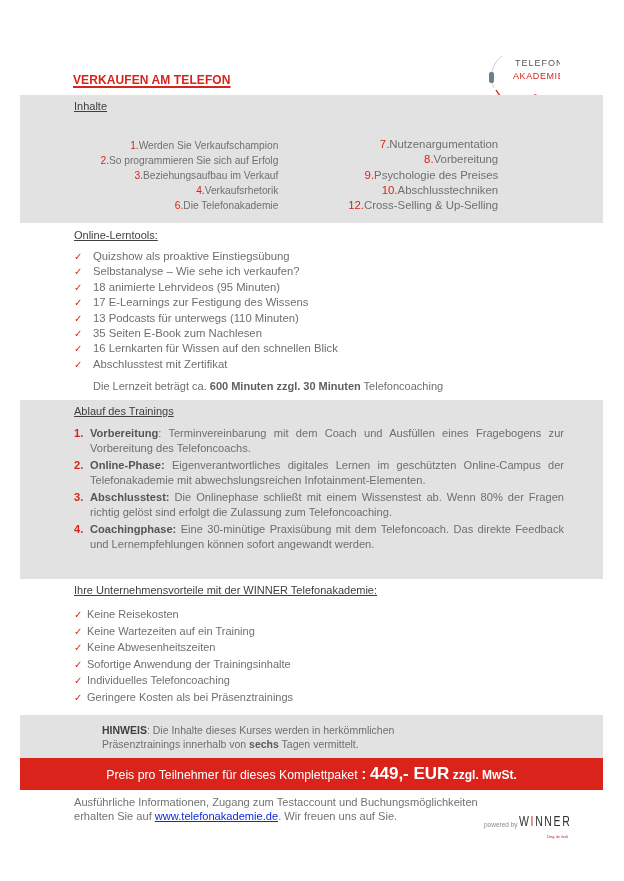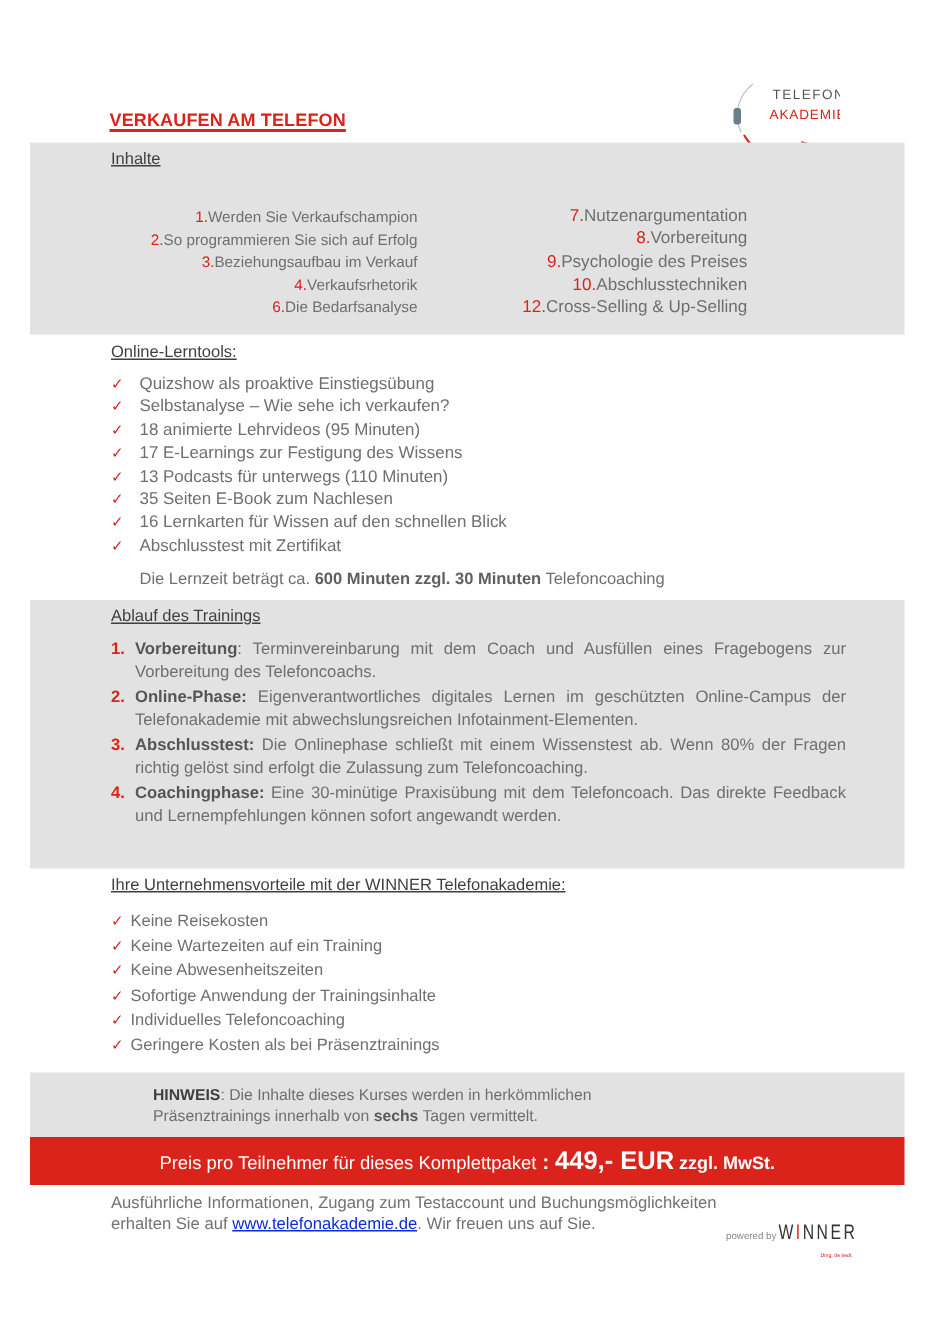--- a/index.html
+++ b/index.html
@@ -78,21 +78,21 @@
   <text x="33" y="31" font-size="9" fill="#d9231b" font-family="Liberation Sans, sans-serif" letter-spacing="0.6">AKADEMIE</text>
 </svg>
 
 <div class="band" style="top:95px; height:128px;"></div>
 <div class="section-heading" style="top:100px;">Inhalte</div>
 <ul class="num-list col1">
   <li><span class="num">1.</span><span>Werden Sie Verkaufschampion</span></li>
   <li><span class="num">2.</span><span>So programmieren Sie sich auf Erfolg</span></li>
   <li><span class="num">3.</span><span>Beziehungsaufbau im Verkauf</span></li>
   <li><span class="num">4.</span><span>Verkaufsrhetorik</span></li>
-  <li><span class="num">6.</span><span>Die Bedarfsanalyse</span></li>
+  <li><span class="num">6.</span><span>Die Telefonakademie</span></li>
 </ul>
 <ul class="num-list col2">
   <li><span class="num">7.</span><span>Nutzenargumentation</span></li>
   <li><span class="num">8.</span><span>Vorbereitung</span></li>
   <li><span class="num">9.</span><span>Psychologie des Preises</span></li>
   <li><span class="num">10.</span><span>Abschlusstechniken</span></li>
   <li><span class="num">12.</span><span>Cross-Selling &amp; Up-Selling</span></li>
 </ul>
 
 <div class="section-heading" style="top:229px;">Online-Lerntools:</div>

